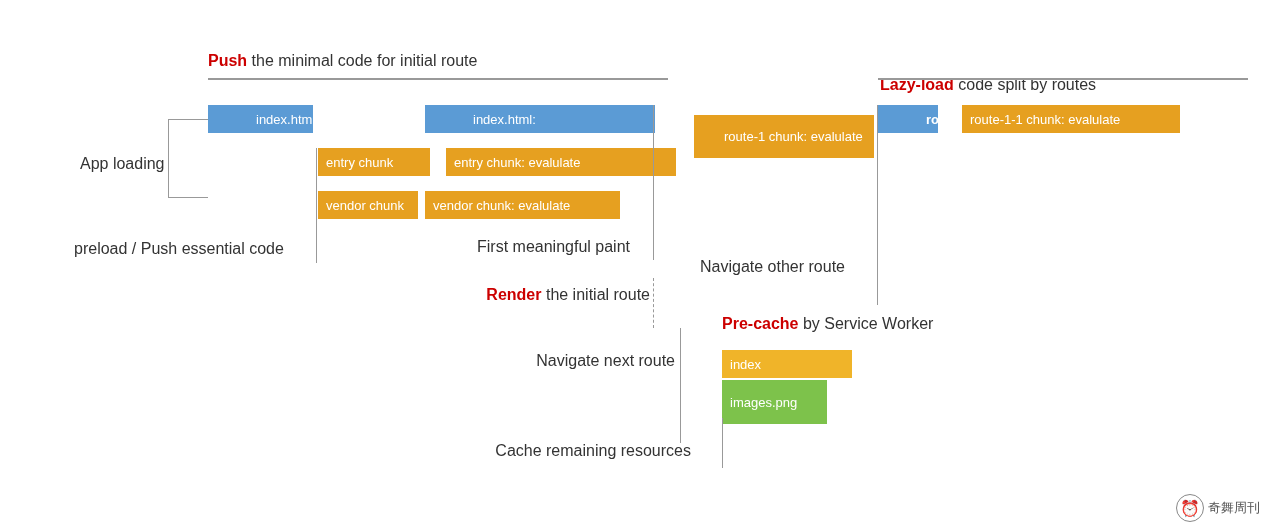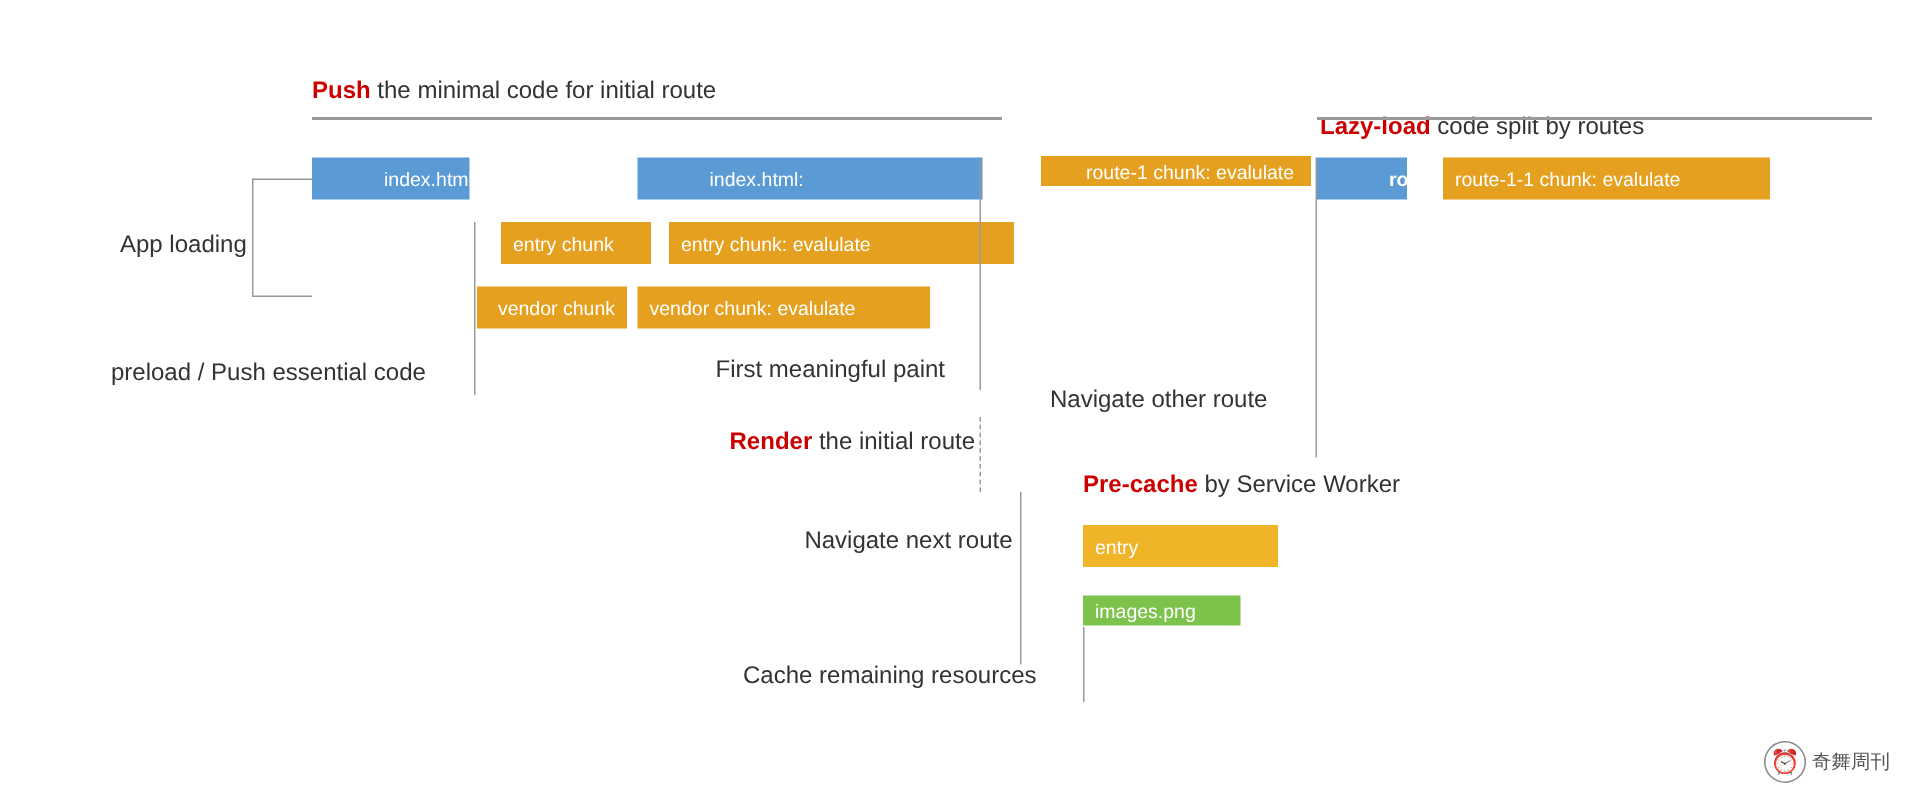--- a/index.html
+++ b/index.html
@@ -95,53 +95,53 @@
   <div style="position:absolute; left:878px; top:78px; width:370px; height:2px; background:#999;"></div>
 
   <div class="block block-blue" style="left:208px; top:105px; width:105px; height:28px;">
     <span>index.html</span>
   </div>
 
   <div class="block block-blue" style="left:425px; top:105px; width:230px; height:28px;">
     <span>index.html:</span>
   </div>
 
-  <div class="block block-orange" style="left:318px; top:148px; width:100px; height:28px;margin-left:16px;">
+  <div class="block block-orange" style="left:318px; top:148px; width:112px; height:28px;">
     <span>entry chunk</span>
   </div>
 
   <div class="block block-orange" style="left:446px; top:148px; width:230px; height:28px;">
     <span>entry chunk: evalulate</span>
   </div>
 
-  <div class="block block-orange" style="left:318px; top:191px; width:100px; height:28px;justify-content:flex-end;">
+  <div class="block block-orange" style="left:318px; top:191px; width:100px; height:28px;">
     <span>vendor chunk</span>
   </div>
 
   <div class="block block-orange" style="left:425px; top:191px; width:195px; height:28px;">
     <span>vendor chunk: evalulate</span>
   </div>
 
-  <div class="block block-orange" style="left:694px; top:104px; width:180px; height:20px;padding-left:30px;">
+  <div class="block block-orange" style="left:694px; top:115px; width:180px; height:43px;padding-left:30px;">
     <span>route-1 chunk: evalulate</span>
   </div>
 
   <div class="block block-blue" style="left:878px; top:105px; width:60px; height:28px;font-weight:bold;">
     <span>route-1-1</span>
   </div>
 
   <div class="block block-orange" style="left:962px; top:105px; width:218px; height:28px;">
     <span>route-1-1 chunk: evalulate</span>
   </div>
 
   <div class="block block-yellow-orange" style="left:722px; top:350px; width:130px; height:28px;">
-    <span>entry</span>
+    <span>index</span>
   </div>
 
-  <div class="block block-green" style="left:722px; top:397px; width:105px; height:20px;">
+  <div class="block block-green" style="left:722px; top:380px; width:105px; height:44px;">
     <span>images.png</span>
   </div>
 
   <div class="label" style="left:80px; top:155px;">
     <span>App loading</span>
   </div>
 
   <div style="position:absolute; left:168px; top:119px; width:40px; height:1px; border-top:1px solid #999;"></div>
   <div style="position:absolute; left:168px; top:119px; height:79px; width:1px; border-left:1px solid #999;"></div>
   <div style="position:absolute; left:168px; top:197px; width:40px; height:1px; border-top:1px solid #999;"></div>

